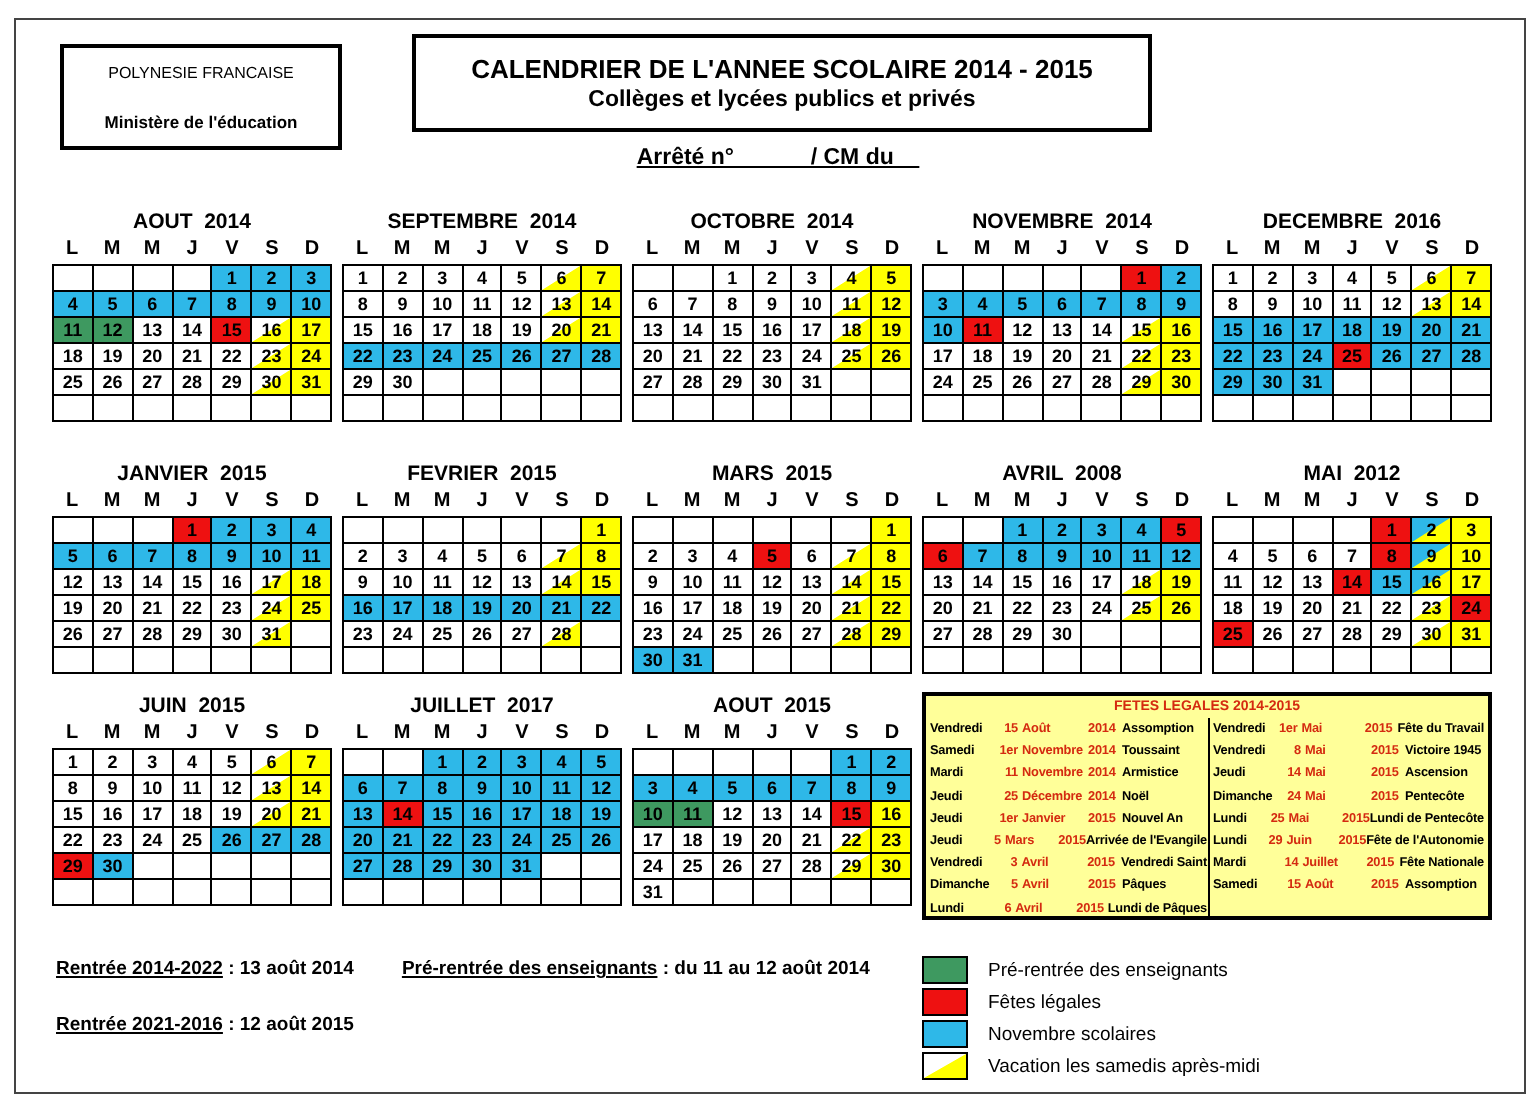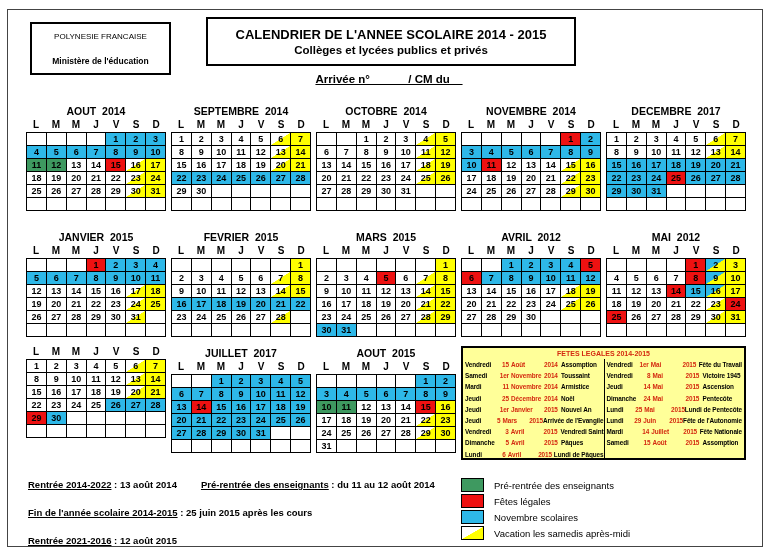--- a/index.html
+++ b/index.html
@@ -46,21 +46,21 @@
 <div class="agency-box">
   <div class="l1">POLYNESIE FRANCAISE</div>
   <div class="l2">Ministère de l'éducation</div>
 </div>
 
 <div class="title-box">
   <div class="t1">CALENDRIER DE L'ANNEE SCOLAIRE 2014 - 2015</div>
   <div class="t2">Collèges et lycées publics et privés</div>
 </div>
 
-<div class="arrete">Arrivée n°            / CM du    </div>
+<div class="arrete">Arrêté n°            / CM du    </div>
 
 <div class="mrow" id="mrow1">
     <div class="month">
       <div class="mtitle">AOUT  2014</div>
       <div class="dhead">
         <span>L</span>
         <span>M</span>
         <span>M</span>
         <span>J</span>
         <span>V</span>
@@ -274,21 +274,21 @@
         <div class="cell"></div>
         <div class="cell"></div>
         <div class="cell"></div>
         <div class="cell"></div>
         <div class="cell"></div>
         <div class="cell"></div>
         <div class="cell"></div>
       </div>
     </div>
     <div class="month">
-      <div class="mtitle">DECEMBRE  2017</div>
+      <div class="mtitle">DECEMBRE  2016</div>
       <div class="dhead">
         <span>L</span>
         <span>M</span>
         <span>M</span>
         <span>J</span>
         <span>V</span>
         <span>S</span>
         <span>D</span>
       </div>
       <div class="mgrid">
@@ -500,21 +500,21 @@
         <div class="cell" style="background: rgb(46, 184, 232);">30</div>
         <div class="cell" style="background: rgb(46, 184, 232);">31</div>
         <div class="cell"></div>
         <div class="cell"></div>
         <div class="cell"></div>
         <div class="cell"></div>
         <div class="cell"></div>
       </div>
     </div>
     <div class="month">
-      <div class="mtitle">AVRIL  2012</div>
+      <div class="mtitle">AVRIL  2008</div>
       <div class="dhead">
         <span>L</span>
         <span>M</span>
         <span>M</span>
         <span>J</span>
         <span>V</span>
         <span>S</span>
         <span>D</span>
       </div>
       <div class="mgrid">
@@ -614,20 +614,21 @@
         <div class="cell"></div>
         <div class="cell"></div>
         <div class="cell"></div>
         <div class="cell"></div>
         <div class="cell"></div>
       </div>
     </div>
   </div>
 <div class="mrow" id="mrow3">
   <div class="month">
+      <div class="mtitle">JUIN  2015</div>
       <div class="dhead">
         <span>L</span>
         <span>M</span>
         <span>M</span>
         <span>J</span>
         <span>V</span>
         <span>S</span>
         <span>D</span>
       </div>
       <div class="mgrid">
@@ -935,18 +936,15 @@
       <span class="legend-label">Vacation les samedis après-midi</span>
     </div>
   </div>
 
 <div class="footer">
   <div class="fline">
     <span><span class="ul">Rentrée 2014-2022</span><span> : 13 août 2014</span></span>
     <span><span class="ul">Pré-rentrée des enseignants</span><span> : du 11 au 12 août 2014</span></span>
   </div>
   <div class="fline">
-    <span><span class="ul">Fin de l'année scolaire 2014-2015</span><span> : 25 juin 2015 après les cours</span></span>
-  </div>
-  <div class="fline">
     <span><span class="ul">Rentrée 2021-2016</span><span> : 12 août 2015</span></span>
   </div>
 </div>
 
 </body></html>

